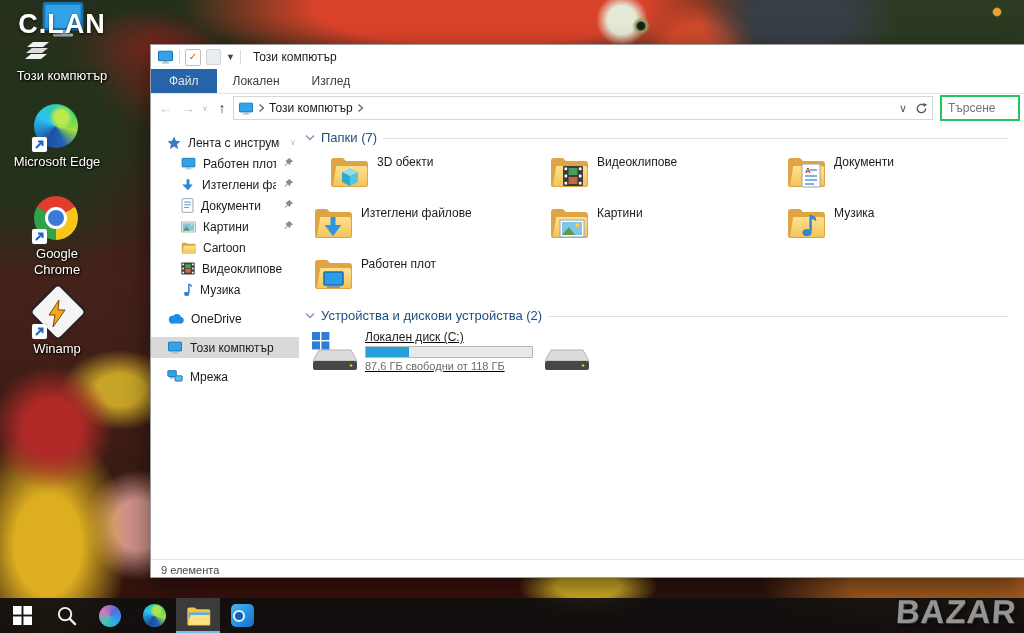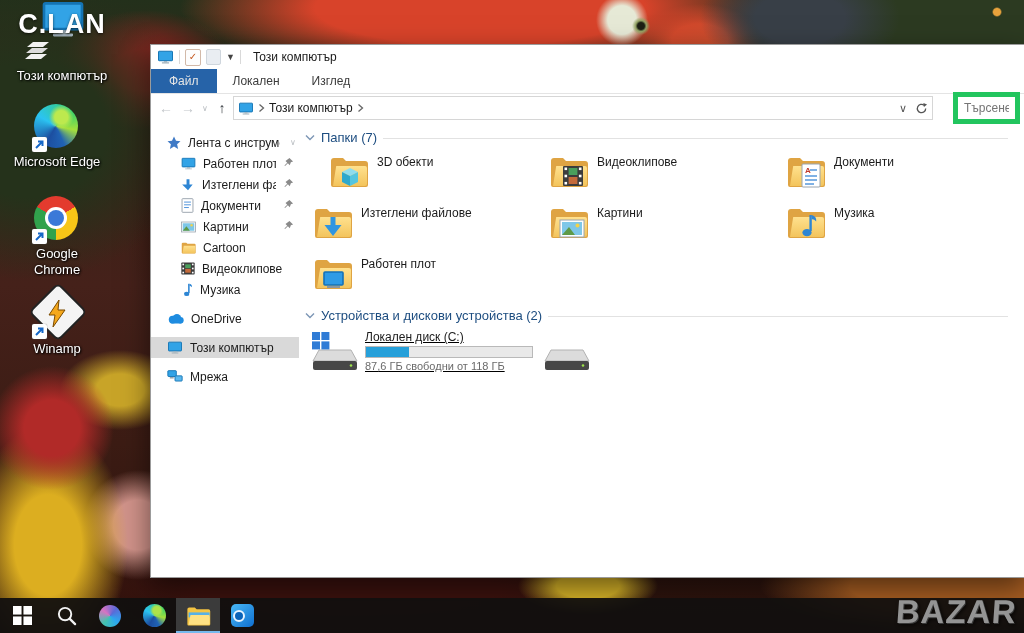--- a/index.html
+++ b/index.html
@@ -67,21 +67,21 @@
   .rtab{padding:0 16px;display:flex;align-items:center;color:#3c3c3c;}
   .rtab.file{background:#2663a8;color:#e5e5e5;padding:0 18px;}
   
   .addr-row{height:28px;display:flex;align-items:center;background:#fff;padding:0 4px;}
   .nav-arrow{width:22px;text-align:center;font-size:14px;color:#c2c6ca;}
   .nav-arrow.up{color:#33383d;font-size:14px;}
   .mini-chev{font-size:8px;color:#b8bcc0;width:12px;text-align:center;}
   .addr-box{flex:0 0 690px;height:22px;border:1px solid #d6d6d6;display:flex;align-items:center;background:#fff;padding:0 4px;gap:4px;font-size:12px;color:#1a1a1a;}
   .addr-spacer{flex:1;}
   .addr-ctl{color:#555;font-size:11px;padding:0 4px;}
-  .search-box{height:22px;border:5px solid #22c55e;margin-left:20px;flex:1;display:flex;align-items:center;}
+  .search-box{height:22px;border:2px solid #22c55e;margin-left:7px;flex:1;display:flex;align-items:center;}
   .search-box input{border:none;outline:none;width:100%;font-size:12px;color:#777;padding:0 6px;font-family:inherit;background:transparent;}
   
   .win-body{position:relative;height:437px;display:flex;}
   .navpane{width:148px;flex:0 0 148px;padding-top:10px;box-sizing:border-box;font-size:12px;color:#1b1b1b;overflow:hidden;}
   .nav-item{display:flex;align-items:center;height:21px;gap:7px;padding-left:30px;white-space:nowrap;}
   .nav-item.lvl0{padding-left:16px;}
   .nav-item.gap{margin-top:8px;}
   .nav-item.sel{background:#d9d9d9;}
   .nav-item .nlabel{overflow:hidden;flex:1;}
   .nav-item .pin{margin-left:auto;flex:0 0 auto;padding-right:5px;}
@@ -462,20 +462,23 @@
       <div class="drive-tile" style="left:242px;top:208px">
         <svg width="50" height="44" viewBox="0 0 50 44">
           <polygon points="10,20 42,20 48,31 4,31" fill="#dcdcdc" stroke="#b2b2b2"></polygon>
           <rect x="4" y="31" width="44" height="9" rx="2" fill="#474747"></rect>
           <circle cx="42" cy="35.5" r="1.3" fill="#9de24a"></circle>
           </svg>
       </div>
     </div>
   </div>
 
+  <div class="statusbar">
+    <span>9 елемента</span>
+  </div>
 </div>
 
 <div class="taskbar">
   <div class="tb-btn">
     <svg width="19" height="19" viewBox="0 0 20 20">
       <rect x="0" y="0" width="9" height="9" fill="#fff"></rect>
         <rect x="11" y="0" width="9" height="9" fill="#fff"></rect>
       <rect x="0" y="11" width="9" height="9" fill="#fff"></rect>
         <rect x="11" y="11" width="9" height="9" fill="#fff"></rect>
       </svg>

